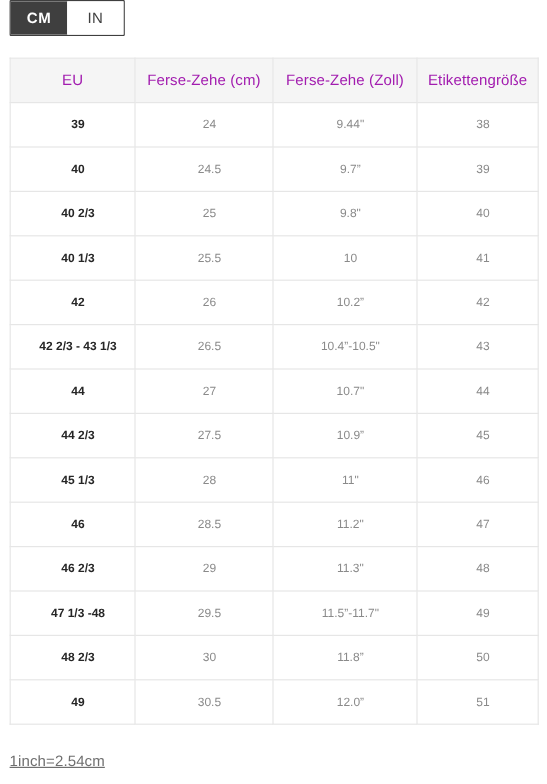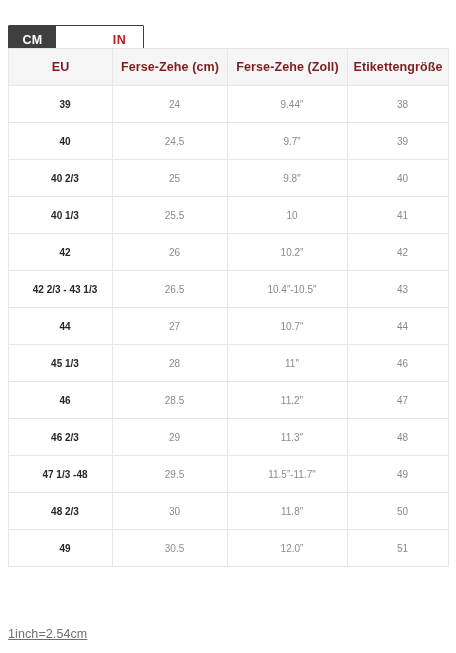--- a/index.html
+++ b/index.html
@@ -19,21 +19,21 @@
     position: relative;
     width: 456px;
     height: 653px;
     box-sizing: border-box;
   }
 
   
   .unit-toggle {
     position: absolute;
     left: 8px;
-    top: 25px;
+    top: 0;
     display: flex;
     border: 1px solid #3f3f3f;
     border-radius: 1px;
     overflow: hidden;
     height: 28px;
     justify-content: flex-end;
   }
   .unit-btn {
     width: 47px;
     height: 28px;
@@ -46,23 +46,22 @@
     cursor: pointer;
     box-sizing: border-box;
     user-select: none;
   }
   .unit-btn.active {
     background: #3f3f3f;
     color: #ffffff;
   }
   .unit-btn.inactive {
     background: #ffffff;
-    color: #b91c1c;
-    font-weight: bold;
-    margin-left: 40px;
+    color: #404040;
+    font-weight: normal;
   }
 
   
   .table-wrap {
     position: absolute;
     left: 8px;
     top: 48px;
     width: 440px;
   }
   table.size-table {
@@ -75,22 +74,22 @@
     border: 1px solid #e6e6e6;
     text-align: center;
     vertical-align: middle;
     padding: 0 2px;
     box-sizing: border-box;
   }
   table.size-table thead th {
     background: #f5f5f5;
     height: 37px;
     font-size: 12.5px;
-    font-weight: bold;
-    color: #7f1d1d;
+    font-weight: normal;
+    color: #a21caf;
     letter-spacing: 0.1px;
     margin-left: 16px;
   }
   table.size-table tbody td {
     height: 37px;
     font-size: 10px;
     color: #8a8a8a;
     font-weight: normal;
     background: #ffffff;
     padding-left: 11px;
@@ -179,20 +178,26 @@
             <td>10.4”-10.5"</td>
             <td>43</td>
           </tr>
           <tr>
             <td class="eu-cell">44</td>
             <td>27</td>
             <td>10.7"</td>
             <td>44</td>
           </tr>
           <tr>
+            <td class="eu-cell">44 2/3</td>
+            <td>27.5</td>
+            <td>10.9”</td>
+            <td>45</td>
+          </tr>
+          <tr>
             <td class="eu-cell">45 1/3</td>
             <td>28</td>
             <td>11"</td>
             <td>46</td>
           </tr>
           <tr>
             <td class="eu-cell">46</td>
             <td>28.5</td>
             <td>11.2"</td>
             <td>47</td>

